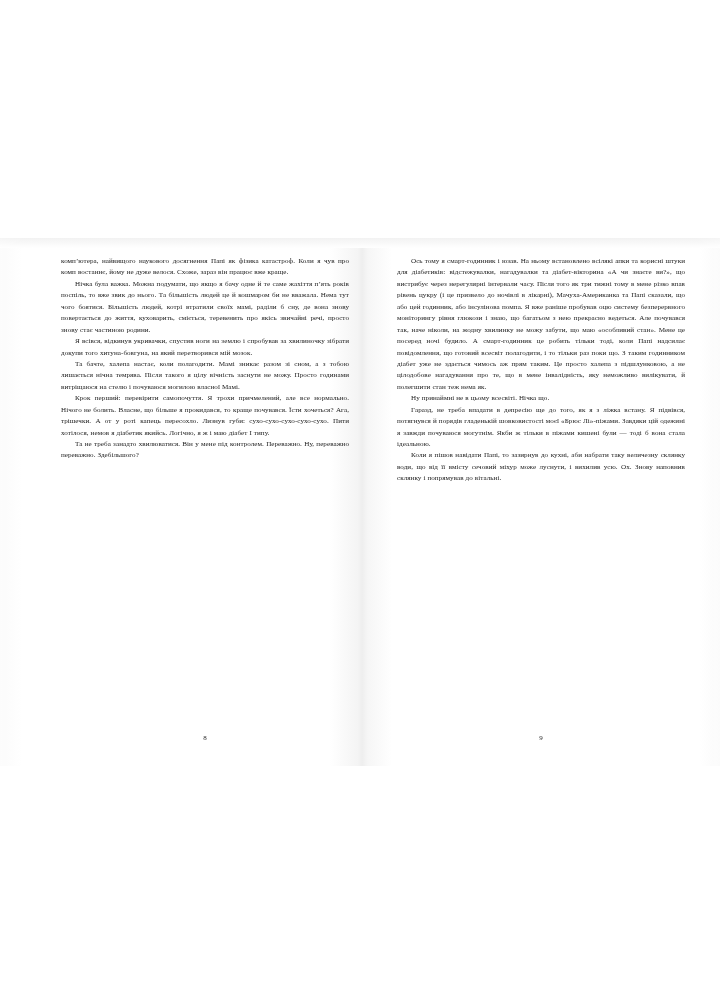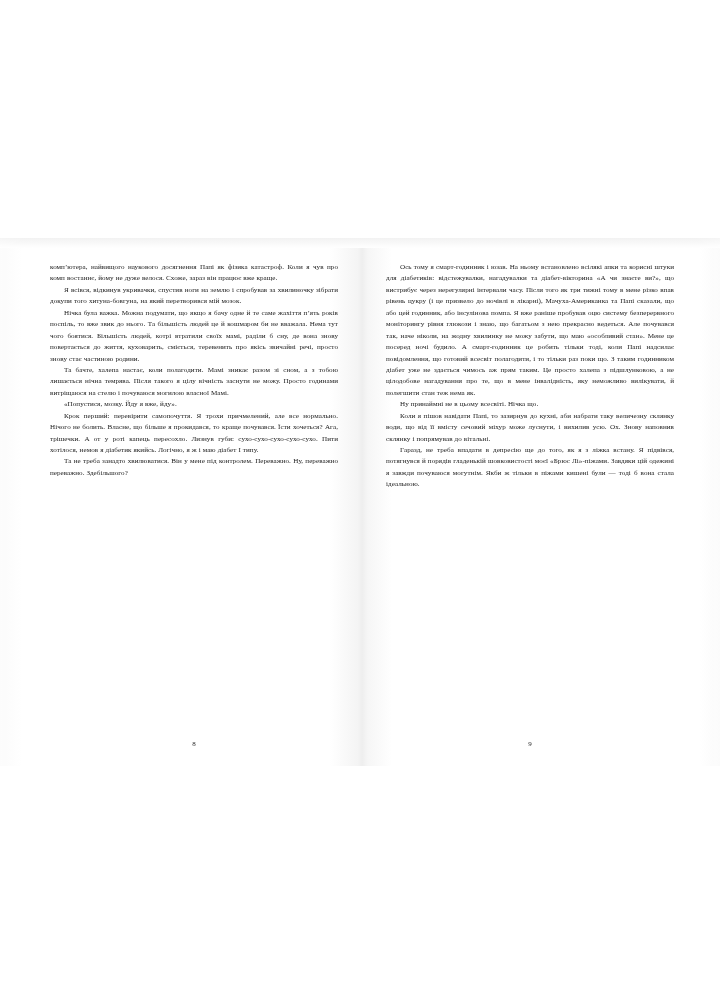--- a/index.html
+++ b/index.html
@@ -41,23 +41,24 @@
     position: absolute;
     left: 0;
     top: 238px;
     width: 720px;
     height: 10px;
     background: linear-gradient(to bottom, #f2f2f2, #ffffff);
   }
 
   .page {
     position: absolute;
-    top: 262px;
+    top: 256px;
     width: 288px;
     height: 500px;
+    margin-left: 11px;
   }
 
   .page-left  { left: 50px; }
   .page-right { left: 386px; }
 
   .textblock {
     font-size: 7.1px;
     line-height: 11.44px;
     text-align: justify;
     text-justify: inter-word;
@@ -98,34 +99,33 @@
 <body>
 
 <div class="spread">
 
   <div class="paper"></div>
   <div class="paper-top-edge"></div>
 
   <div class="page page-left">
     <div class="textblock">
       <p class="cont">комп’ютера, найвищого наукового досягнення Папі як фізика катастроф. Коли я чув про комп востаннє, йому не дуже велося. Схоже, зараз він працює вже краще.</p>
+      <p>Нічка була важка. Можна подумати, що якщо я бачу одне й те саме жахіття п’ять років поспіль, то вже звик до нього. Та більшість людей це й кошмаром би не вважала. Нема тут чого боятися. Більшість людей, котрі втратили своїх мамі, раділи б сну, де вона знову повертається до життя, куховарить, сміється, теревенить про якісь звичайні речі, просто знову стає частиною родини.</p>
       <p>Я всівся, відкинув укривачки, спустив ноги на землю і спробував за хвилиночку зібрати докупи того хитуна-бовгуна, на який перетворився мій мозок.</p>
-      <p>Нічка була важка. Можна подумати, що якщо я бачу одне й те саме жахіття п’ять років поспіль, то вже звик до нього. Та більшість людей це й кошмаром би не вважала. Нема тут чого боятися. Більшість людей, котрі втратили своїх мамі, раділи б сну, де вона знову повертається до життя, куховарить, сміється, теревенить про якісь звичайні речі, просто знову стає частиною родини.</p>
       <p>Та бачте, халепа настає, коли полагодити. Мамі зникає разом зі сном, а з тобою лишається нічна темрява. Після такого я цілу вічність заснути не можу. Просто годинами витріщаюся на стелю і почуваюся могилою власної Мамі.</p>
-      <p>«Попустися, мозку. Йду я вже, йду».</p>
       <p>Крок перший: перевірити самопочуття. Я трохи причмелений, але все нормально. Нічого не болить. Власне, що більше я прокидався, то краще почувався. Їсти хочеться? Ага, трішечки. А от у роті капець пересохло. Лизнув губи: сухо-сухо-сухо-сухо-сухо. Пити хотілося, немов я діабетик якийсь. Логічно, я ж і маю діабет І типу.</p>
       <p>Та не треба занадто хвилюватися. Він у мене під контролем. Переважно. Ну, переважно переважно. Здебільшого?</p>
     </div>
     <div class="page-number">8</div>
   </div>
 
   <div class="page page-right">
     <div class="textblock">
       <p>Ось тому я смарт-годинник і юзав. На ньому встановлено всілякі апки та корисні штуки для діабетиків: відстежувалки, нагадувалки та діабет-вікторина «А чи знаєте ви?», що вистрибує через нерегулярні інтервали часу. Після того як три тижні тому в мене різко впав рівень цукру (і це призвело до ночівлі в лікарні), Мачуха-Американка та Папі сказали, що або цей годинник, або інсулінова помпа. Я вже раніше пробував оцю систему безперервного моніторингу рівня глюкози і знаю, що багатьом з нею прекрасно ведеться. Але почувався так, наче ніколи, на жодну хвилинку не можу забути, що маю «особливий стан». Мене це посеред ночі будило. А смарт-годинник це робить тільки тоді, коли Папі надсилає повідомлення, що готовий всесвіт полагодити, і то тільки раз поки що. З таким годинником діабет уже не здається чимось аж прям таким. Це просто халепа з підшлунковою, а не цілодобове нагадування про те, що в мене інвалідність, яку неможливо вилікувати, й полегшити стан теж нема як.</p>
       <p>Ну принаймні не в цьому всесвіті. Нічка що.</p>
+      <p>Гаразд, не треба впадати в депресію ще до того, як я з ліжка встану. Я підвівся, потягнувся й порядів гладенькій шовковистості моєї «Брюс Лі»-піжами. Завдяки цій одежині я завжди почуваюся могутнім. Якби ж тільки в піжами кишені були — тоді б вона стала ідеальною.</p>
       <p>Коли я пішов навідати Папі, то зазирнув до кухні, аби набрати таку величезну склянку води, що від її вмісту сечовий міхур може луснути, і вихилив усю. Ох. Знову наповнив склянку і попрямував до вітальні.</p>
-      <p>Гаразд, не треба впадати в депресію ще до того, як я з ліжка встану. Я підвівся, потягнувся й порядів гладенькій шовковистості моєї «Брюс Лі»-піжами. Завдяки цій одежині я завжди почуваюся могутнім. Якби ж тільки в піжами кишені були — тоді б вона стала ідеальною.</p>
     </div>
     <div class="page-number">9</div>
   </div>
 
   <div class="scan-softness"></div>
 </div>
 
 </body></html>

